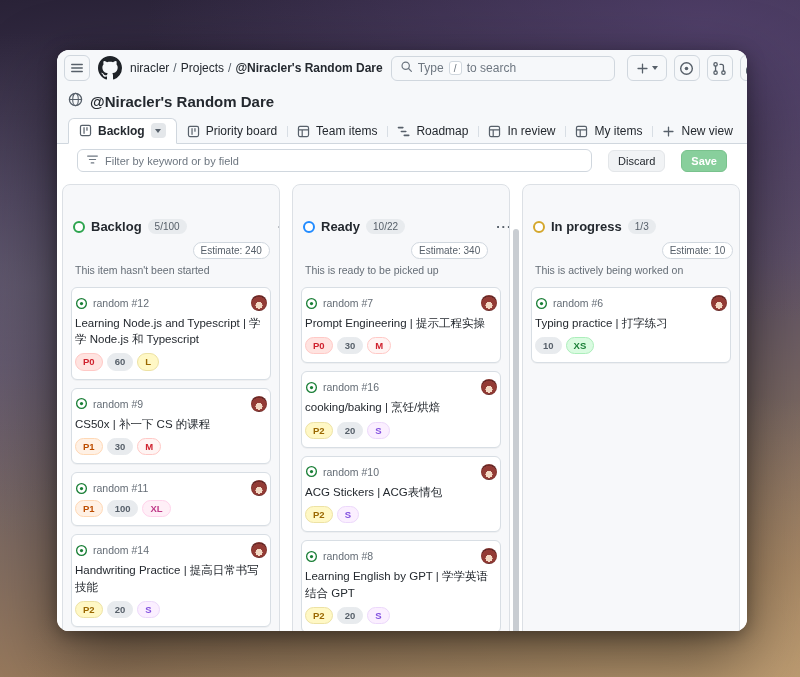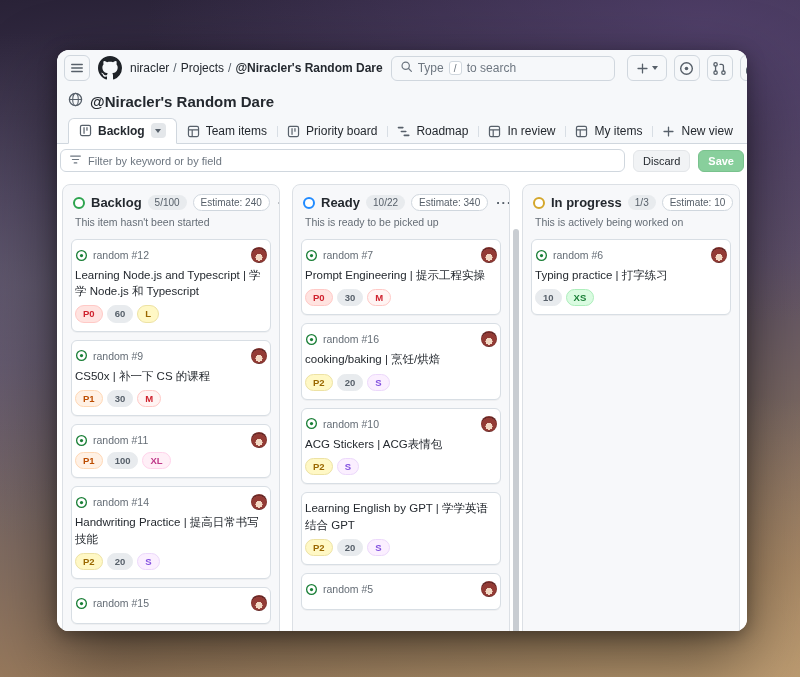--- a/index.html
+++ b/index.html
@@ -78,21 +78,21 @@
     border-radius:6px 6px 0 0; margin-bottom:-1px; font-weight:bold;
   }
   .tab:not(.active):not(:last-child)::after {
     content:""; position:absolute; right:-1px; top:6px; bottom:6px; width:1px; background:#d8dee4;
   }
   .tab-caret {
     width:15px; height:15px; border-radius:4px; background:#e4e7ea;
     display:flex; align-items:center; justify-content:center; cursor:pointer;
   }
   
-  .filterrow { flex:none; height:33px; background:#fff; display:flex; align-items:center; gap:8px; padding:0 3px; }
+  .filterrow { flex:none; height:33px; background:#fff; display:flex; align-items:center; gap:16px; padding:0 20px; }
   .filterbox {
     flex:1; height:23px; border:1px solid #d0d7de; border-radius:6px; background:#fff;
     display:flex; align-items:center; gap:6px; padding:0 8px; color:#6e7781; font-size:11px; cursor:text;
   }
   .btn { font-size:11px; border-radius:6px; padding:4px 9px; cursor:pointer; border:1px solid transparent; flex:none; }
   .btn-discard { background:#f1f3f5; color:#24292f; border-color:#e3e6e9; }
   .btn-save { background:#88cf9c; color:#fff; border-color:#79c28d; font-weight:bold; }
   
   .board {
     flex:1; position:relative; background:#fff; display:flex; gap:12px;
@@ -100,21 +100,21 @@
   }
   .col {
     width:218px; flex:none; background:#f7f8fa; border:1px solid #dcе0e5;
     border:1px solid #dce0e5; border-radius:8px; height:calc(100% + 12px);
     display:flex; flex-direction:column; overflow:hidden;
   }
   .col-head { display:flex; align-items:center; gap:6px; padding:9px 10px 3px; }
   .col-dot { width:12px; height:12px; border-radius:50%; border:2px solid; background:#fff; flex:none; }
   .col-name { font-size:13px; font-weight:bold; color:#24292f; white-space:nowrap; }
   .col-count { font-size:10px; color:#57606a; background:#e8ebee; border-radius:999px; padding:2px 7px; white-space:nowrap; }
-  .col-est { font-size:10px; color:#57606a; background:#fff; border:1px solid #d0d7de; border-radius:999px; padding:2px 7px; white-space:nowrap; }
+  .col-est { font-size:10px; color:#57606a; background:#fff; border:1px solid #d0d7de; border-radius:999px; padding:2px 7px; white-space:nowrap;margin-top:48px; }
   .col-kebab { margin-left:auto; color:#57606a; cursor:pointer; font-weight:bold; letter-spacing:1px; font-size:13px; padding:0 2px; }
   .col-desc { font-size:10.5px; color:#656d76; padding:2px 12px 7px; }
   .cards { flex:1; display:flex; flex-direction:column; gap:8px; padding:4px 8px 8px; overflow:hidden; }
   .card {
     background:#fff; border:1px solid #d8dee4; border-radius:6px; padding:7px 3px 8px;
     box-shadow:0 1px 0 rgba(27,31,36,.04); cursor:pointer; flex:none;
   }
   .card-top { display:flex; align-items:center; gap:5px; margin-bottom:4px; }
   .issue-ic { color:#1a7f37; flex:none; display:flex; }
   .card-ref { font-size:10.5px; color:#656d76; }
@@ -226,33 +226,33 @@
           </span>
           <span>Backlog</span>
           <span class="tab-caret">
             <span class="caret"></span>
           </span>
         </div>
         <div class="tab">
           <span class="t-icon">
             <svg width="13" height="13" viewBox="0 0 16 16">
               <rect x="1.8" y="1.8" width="12.4" height="12.4" rx="1.8" fill="none" stroke="currentColor" stroke-width="1.5"></rect>
+              <path d="M6.2 4.5v7M9.8 4.5v3.2" stroke="currentColor" stroke-width="1.5" stroke-linecap="round"></path>
+            </svg>
+          </span>
+          <span>Priority board</span>
+        </div>
+        <div class="tab">
+          <span class="t-icon">
+            <svg width="13" height="13" viewBox="0 0 16 16">
+              <rect x="1.8" y="1.8" width="12.4" height="12.4" rx="1.8" fill="none" stroke="currentColor" stroke-width="1.5"></rect>
               <path d="M1.8 6h12.4M6.4 6v8" stroke="currentColor" stroke-width="1.5"></path>
             </svg>
           </span>
           <span>Team items</span>
-        </div>
-        <div class="tab">
-          <span class="t-icon">
-            <svg width="13" height="13" viewBox="0 0 16 16">
-              <rect x="1.8" y="1.8" width="12.4" height="12.4" rx="1.8" fill="none" stroke="currentColor" stroke-width="1.5"></rect>
-              <path d="M6.2 4.5v7M9.8 4.5v3.2" stroke="currentColor" stroke-width="1.5" stroke-linecap="round"></path>
-            </svg>
-          </span>
-          <span>Priority board</span>
         </div>
         <div class="tab">
           <span class="t-icon">
             <svg width="13" height="13" viewBox="0 0 16 16">
               <path d="M1.8 3.2h5.4M5.4 8h5.4M9 12.8h5.4" stroke="currentColor" stroke-width="2" stroke-linecap="round"></path>
             </svg>
           </span>
           <span>Roadmap</span>
         </div>
         <div class="tab">
@@ -448,20 +448,30 @@
                 <span class="card-ref">random #10</span>
                 <span class="card-avatar"></span>
               </div>
               <div class="card-title">ACG Stickers | ACG表情包</div>
               <div class="pills">
                 <span class="pill" style="background: rgb(255, 248, 197); border-color: rgb(237, 226, 164); color: rgb(154, 103, 0);">P2</span>
                 <span class="pill" style="background: rgb(251, 239, 255); border-color: rgb(236, 216, 251); color: rgb(130, 80, 223);">S</span>
               </div>
             </div>
             <div class="card">
+              <div class="card-top">
+                <span class="issue-ic">
+                  <svg width="13" height="13" viewBox="0 0 16 16">
+                    <circle cx="8" cy="8" r="6" fill="none" stroke="currentColor" stroke-width="1.6"></circle>
+                    <circle cx="8" cy="8" r="2" fill="currentColor"></circle>
+                  </svg>
+                </span>
+                <span class="card-ref">random #8</span>
+                <span class="card-avatar"></span>
+              </div>
               <div class="card-title">Learning English by GPT | 学学英语 结合 GPT</div>
               <div class="pills">
                 <span class="pill" style="background: rgb(255, 248, 197); border-color: rgb(237, 226, 164); color: rgb(154, 103, 0);">P2</span>
                 <span class="pill" style="background: rgb(232, 235, 238); border-color: rgb(232, 235, 238); color: rgb(87, 96, 106);">20</span>
                 <span class="pill" style="background: rgb(251, 239, 255); border-color: rgb(236, 216, 251); color: rgb(130, 80, 223);">S</span>
               </div>
             </div>
             <div class="card">
               <div class="card-top">
                 <span class="issue-ic">

